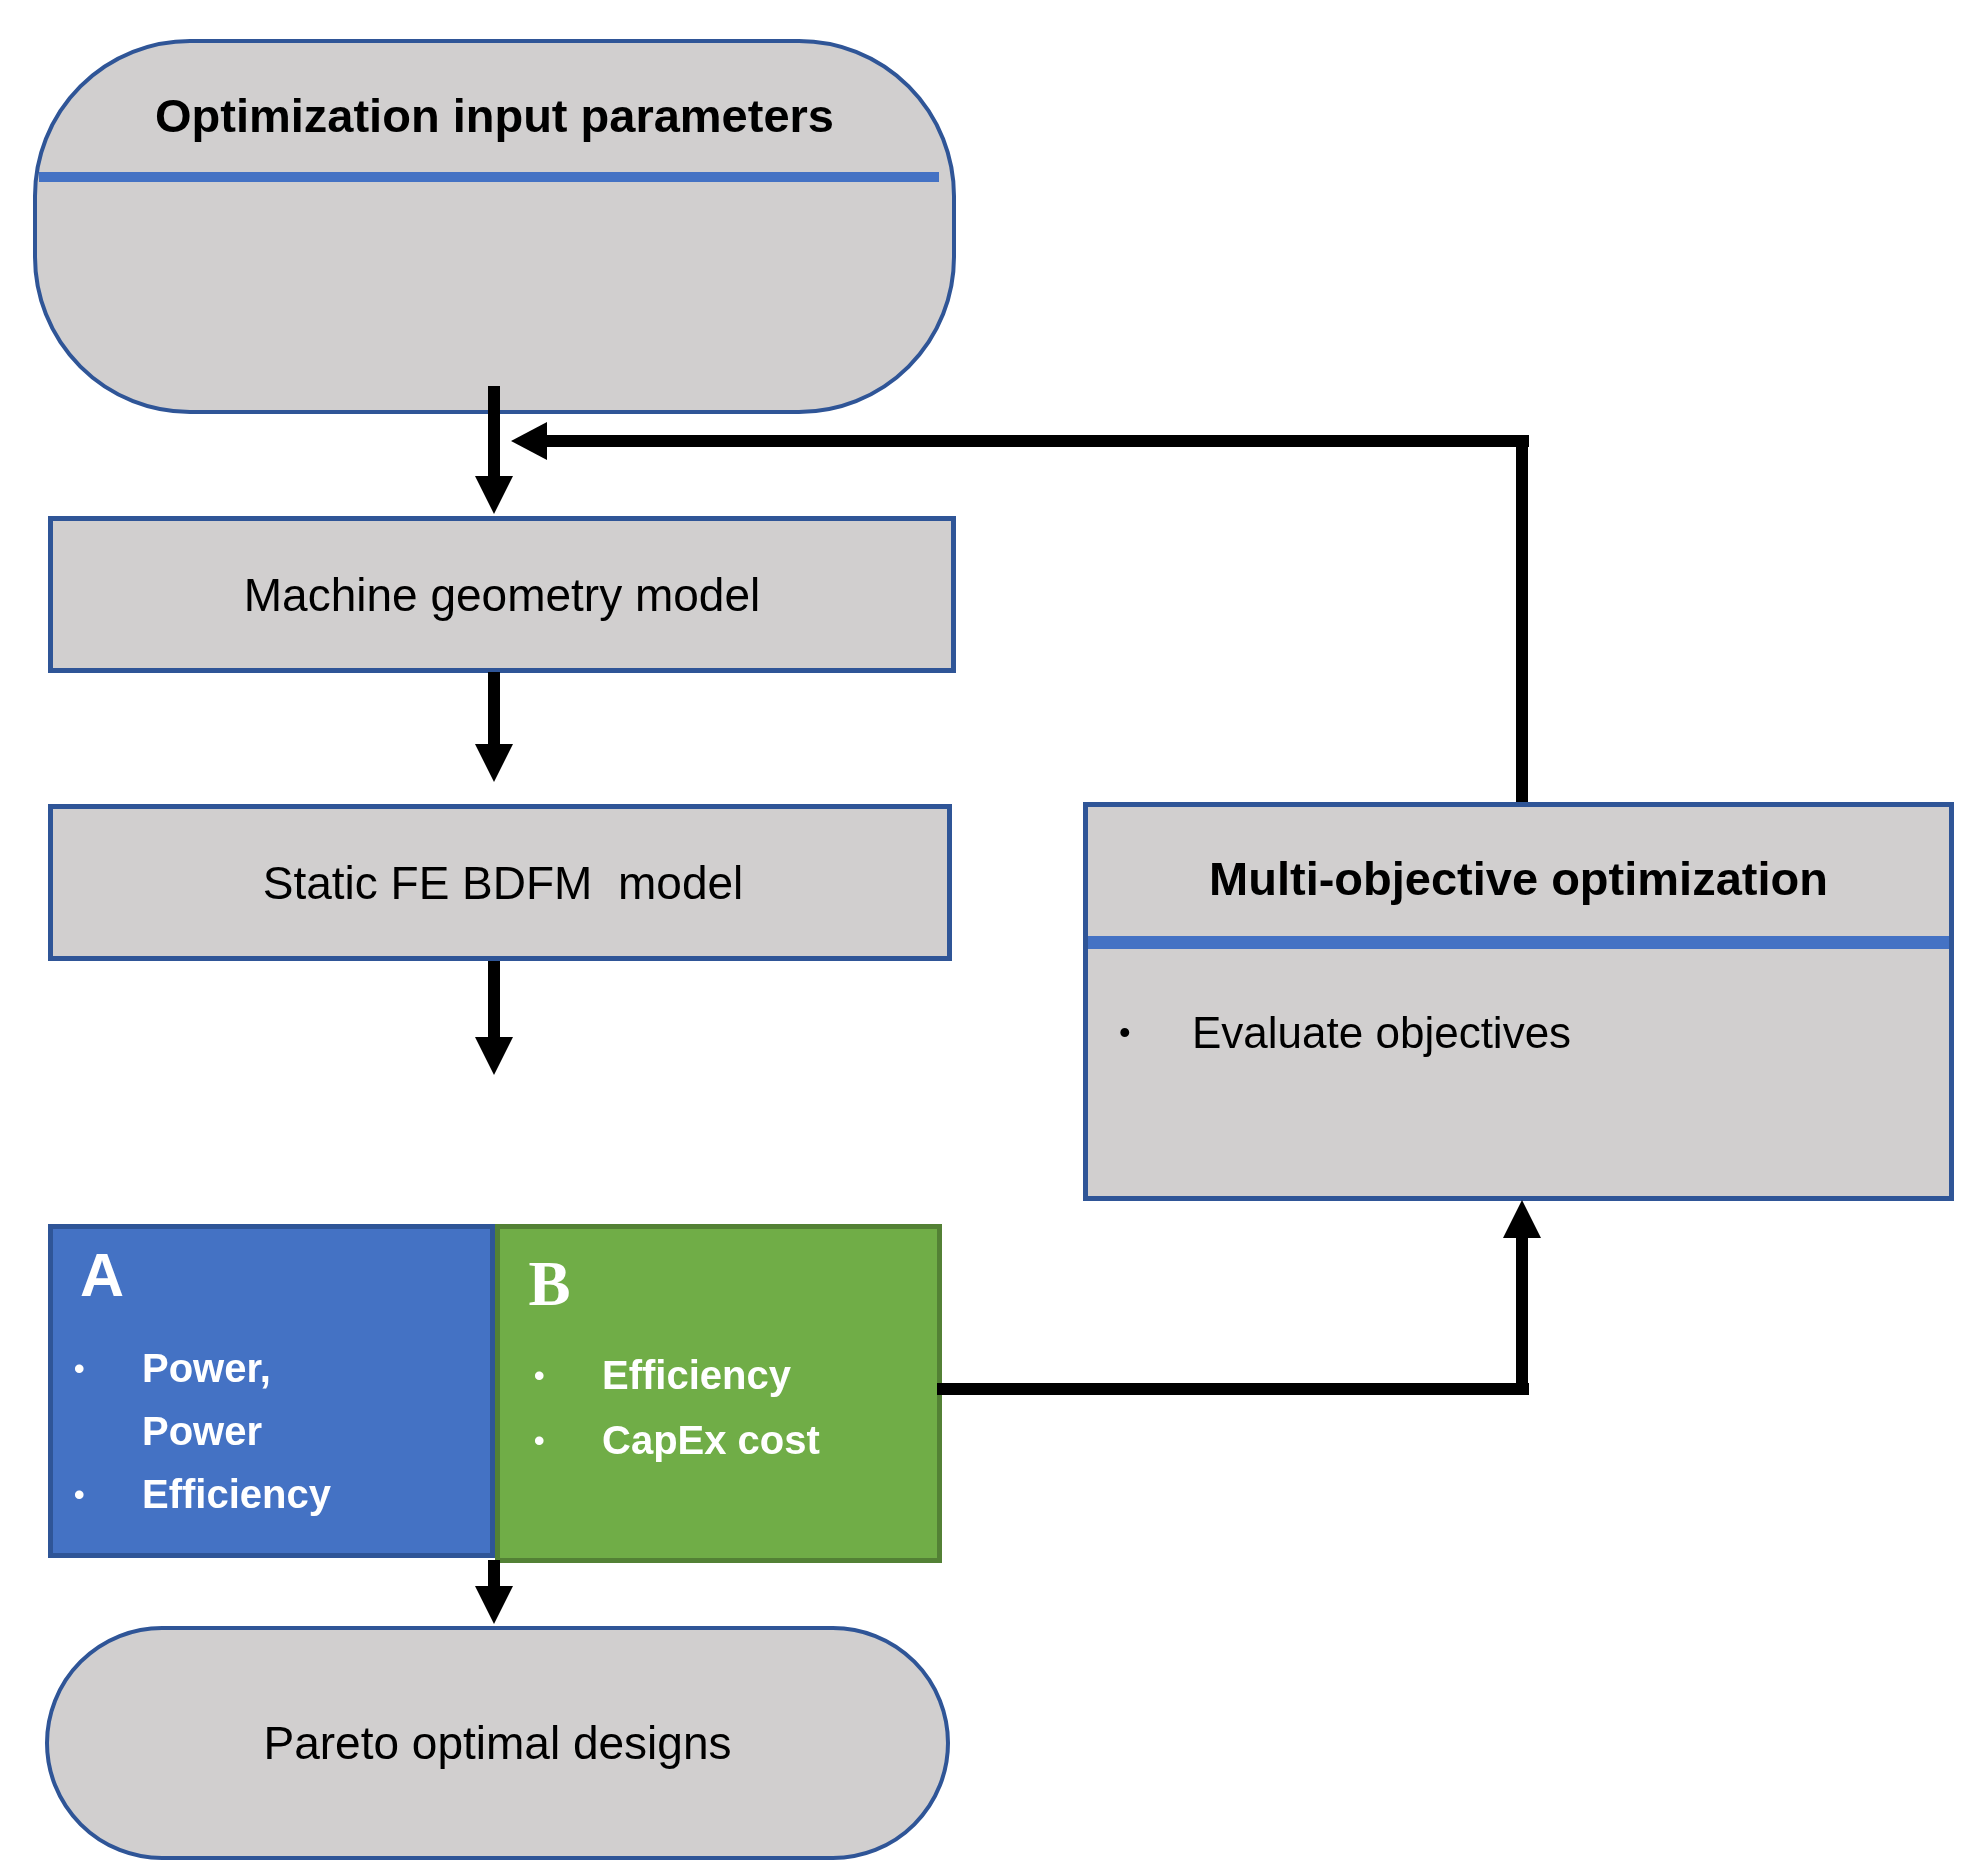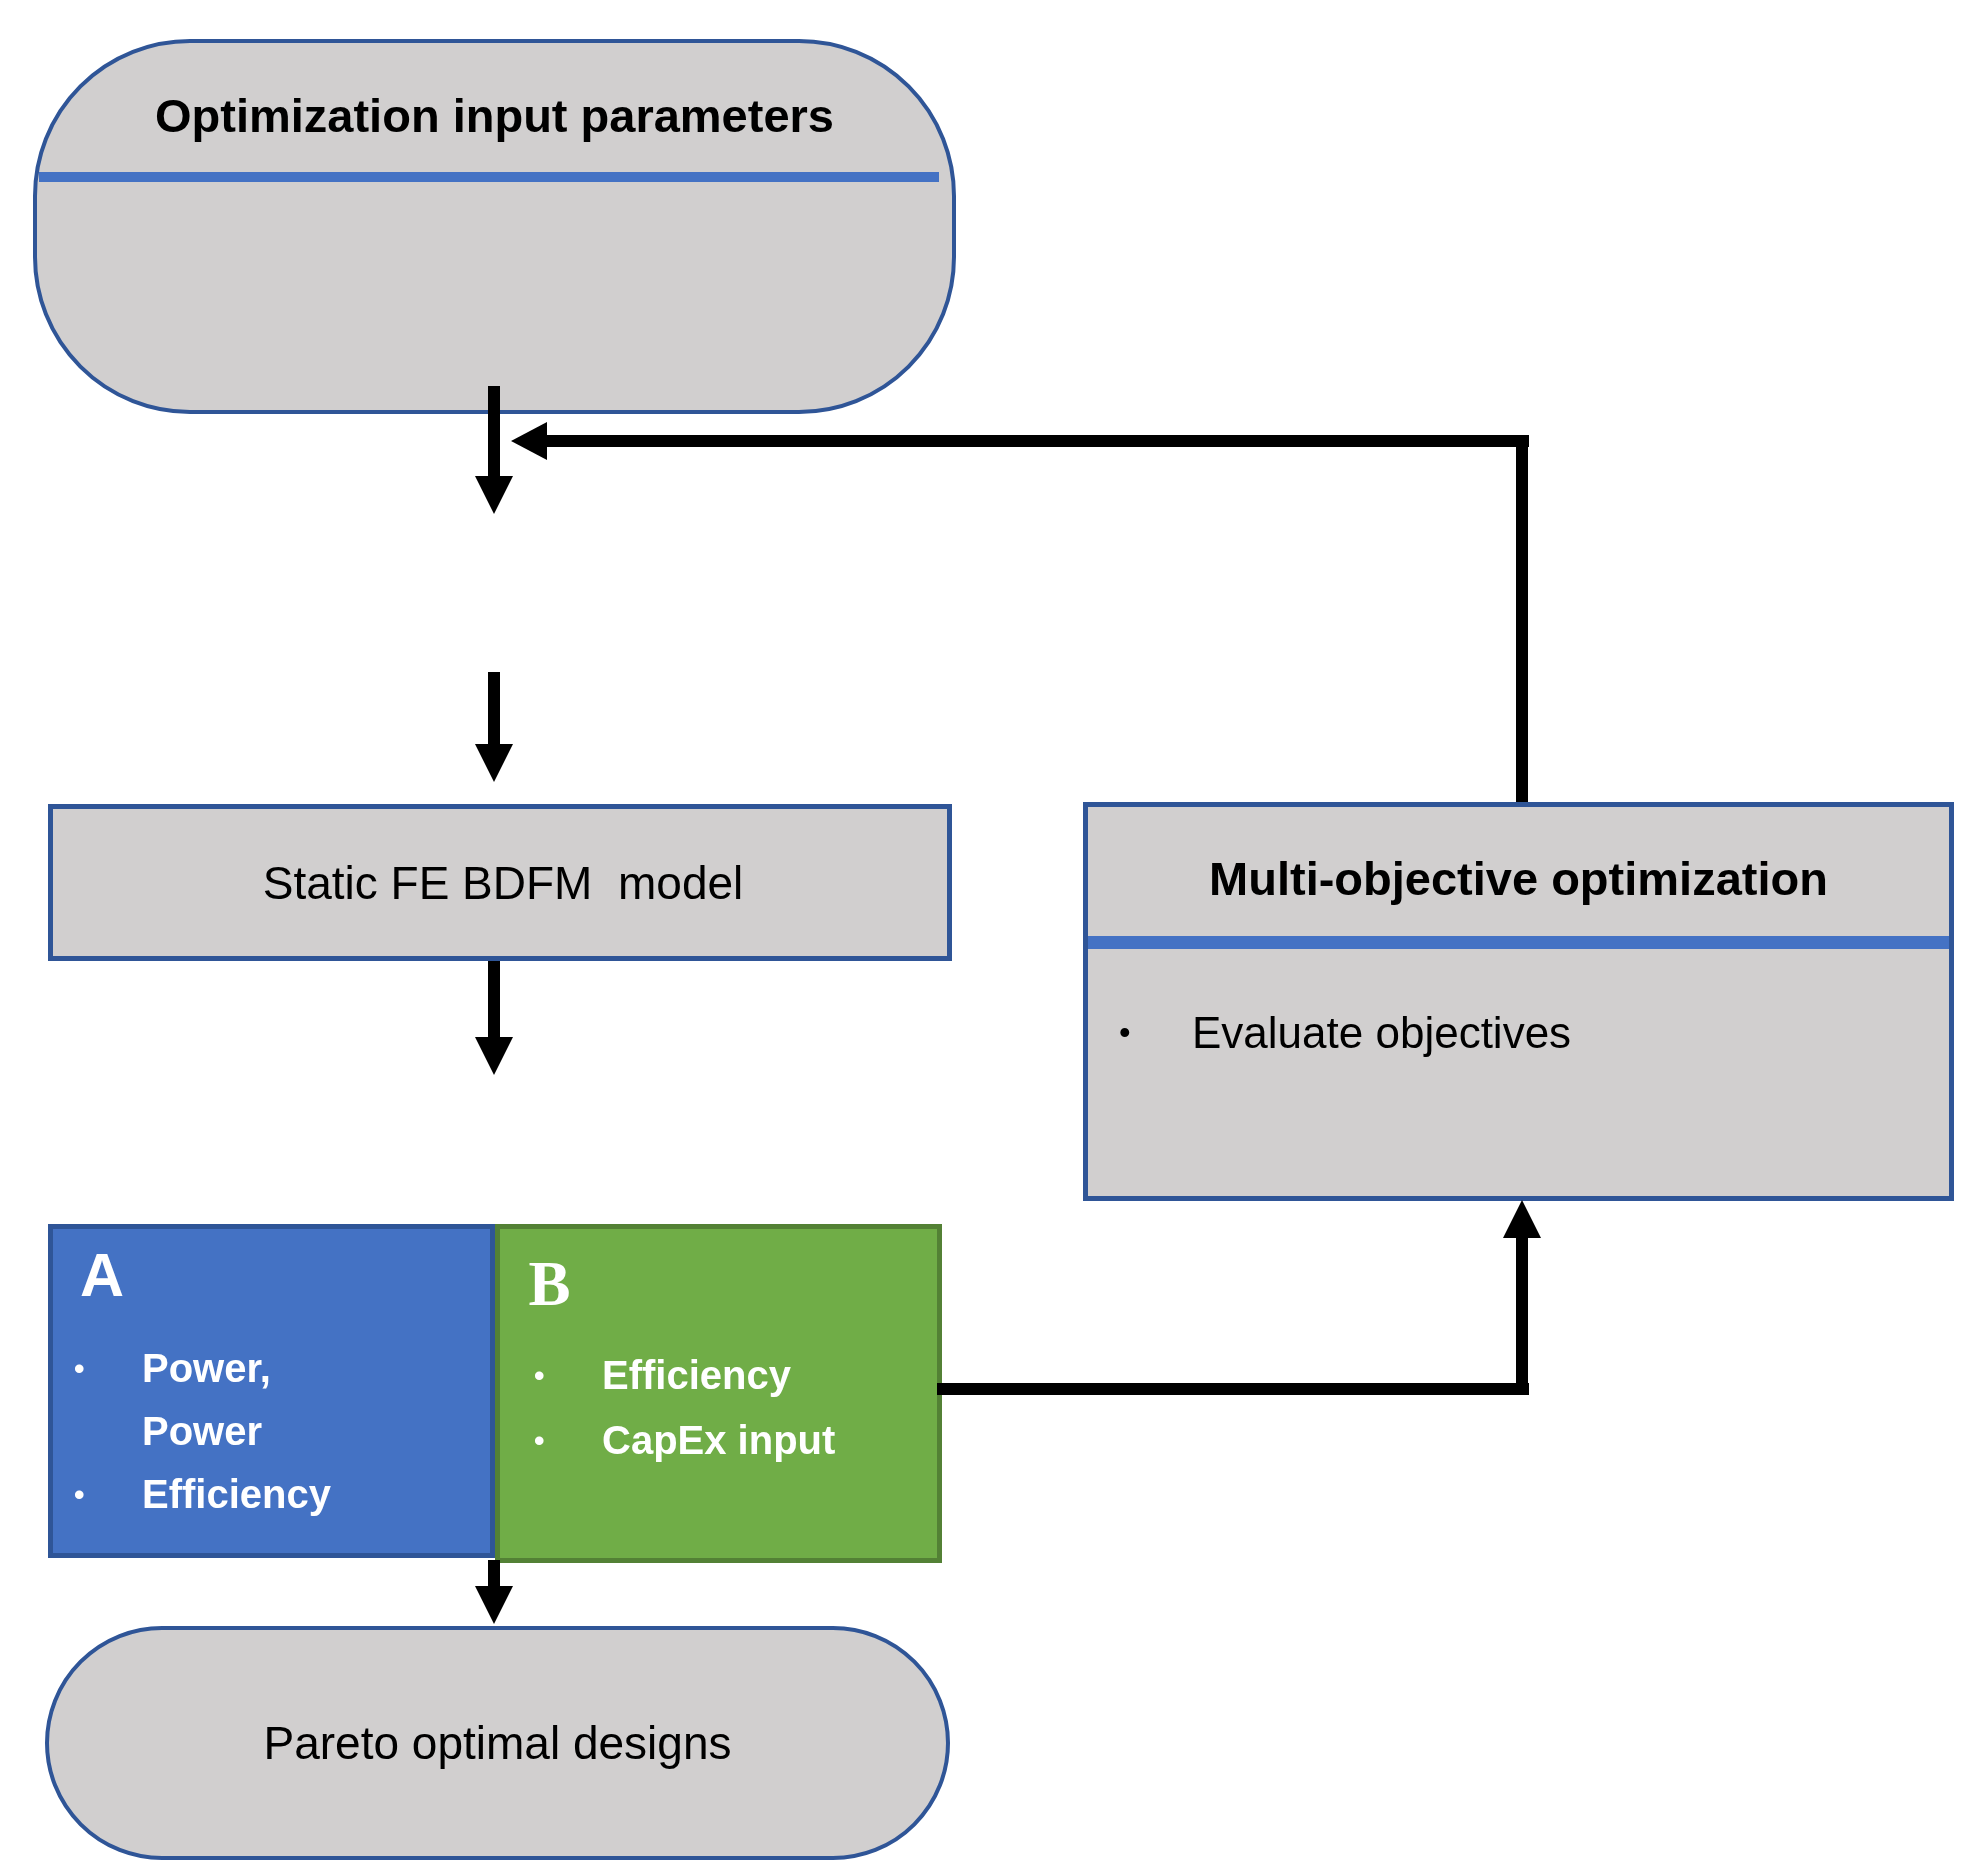--- a/index.html
+++ b/index.html
@@ -84,20 +84,23 @@
     <div class="divider"></div>
   </section>
 
   <div class="shaft" style="left:488px; top:386px; width:12.4px; height:91px;"></div>
   <div class="head head-down" style="left:475px; top:476px;"></div>
 
   <div class="head head-left" style="left:511px; top:422px;"></div>
   <div class="shaft" style="left:547px; top:435px; width:982px; height:12.4px;"></div>
   <div class="shaft" style="left:1516px; top:435px; width:12.4px; height:368px;"></div>
 
+  <section class="node label-box machine-node">
+    <span>Machine geometry model</span>
+  </section>
 
   <div class="shaft" style="left:488px; top:672px; width:12.4px; height:72px;"></div>
   <div class="head head-down" style="left:475px; top:744px;"></div>
 
   <section class="node label-box static-node">
     <span>Static FE BDFM  model</span>
   </section>
 
   <div class="shaft" style="left:488px; top:961px; width:12.4px; height:77px;"></div>
   <div class="head head-down" style="left:475px; top:1037px;"></div>
@@ -109,21 +112,21 @@
       <div class="bullet-row">Power,</div>
       <div class="bullet-row cont">Power</div>
       <div class="bullet-row">Efficiency</div>
     </div>
   </section>
 
   <section class="node branch-b">
     <h3 class="branch-letter">B</h3>
     <div class="bullets ab-bullets">
       <div class="bullet-row">Efficiency</div>
-      <div class="bullet-row">CapEx input</div>
+      <div class="bullet-row">CapEx cost</div>
     </div>
   </section>
 
   <div class="shaft" style="left:488px; top:1560px; width:12.4px; height:27.6px;"></div>
   <div class="head head-down" style="left:475px; top:1586px;"></div>
 
   <section class="node stadium label-box pareto-node">
     <span>Pareto optimal designs</span>
   </section>
 

